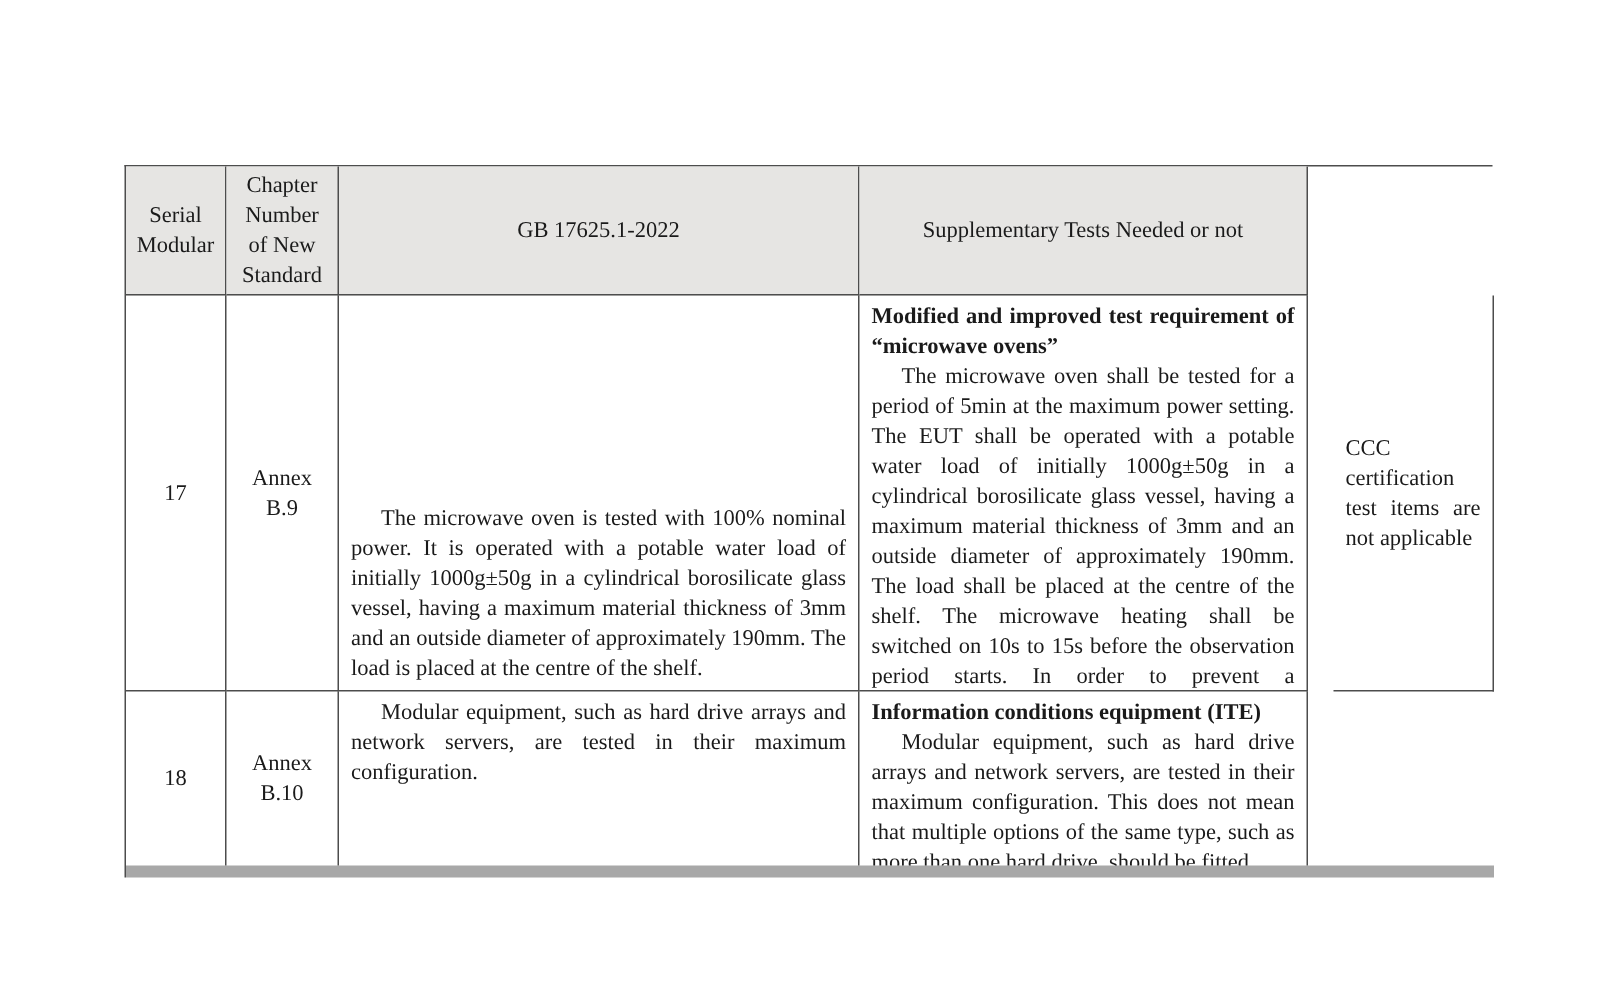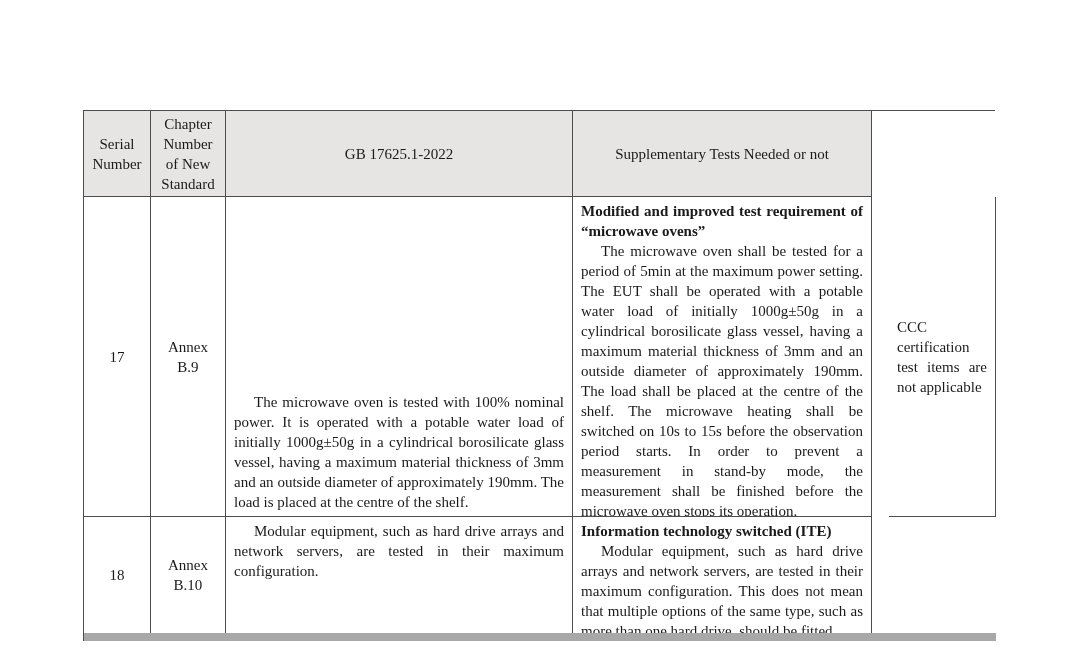--- a/index.html
+++ b/index.html
@@ -31,21 +31,21 @@
   }
 
   .thead .cell {
     background: #e6e5e3;
     height: 86px;
     display: flex; align-items: center; justify-content: center;
     text-align: center;
     padding: 2px 6px;
   }
 
-  .row-17 .cell { height: 320px; }
+  .row-17 .cell { height: 264px; }
   .row-18 .cell { height: 116px; border-bottom: none; }
 
   .center-cell {
     display: flex; align-items: center; justify-content: center;
     text-align: center; padding: 2px 4px;
   }
 
   .text-cell { padding: 4px 8px; text-align: justify; }
   .text-cell p { text-align: justify; }
   .indent { text-indent: 20px; }
@@ -62,21 +62,21 @@
     background: #a8a8a8;
   }
 </style>
 </head>
 <body>
 
 <div class="page">
   <div class="doc-table">
 
     <div class="row thead">
-      <div class="cell">Serial Number</div>
+      <div class="cell">Serial Modular</div>
       <div class="cell">Chapter Number of New Standard</div>
       <div class="cell">GB 17625.1-2022</div>
       <div class="cell">Supplementary Tests Needed or not</div>
     </div>
 
     <div class="row row-17">
       <div class="cell center-cell">17</div>
       <div class="cell center-cell">
         <div>
           <div>Annex</div>
@@ -100,20 +100,20 @@
       <div class="cell center-cell">
         <div>
           <div>Annex</div>
           <div>B.10</div>
         </div>
       </div>
       <div class="cell text-cell">
         <p class="indent">Modular equipment, such as hard drive arrays and network servers, are tested in their maximum configuration.</p>
       </div>
       <div class="cell text-cell">
-        <p class="bold-head">Information technology switched (ITE)</p>
+        <p class="bold-head">Information conditions equipment (ITE)</p>
         <p class="indent">Modular equipment, such as hard drive arrays and network servers, are tested in their maximum configuration. This does not mean that multiple options of the same type, such as more than one hard drive, should be fitted,</p>
       </div>
     </div>
 
     <div class="cut-bar"></div>
   </div>
 </div>
 
 </body></html>

